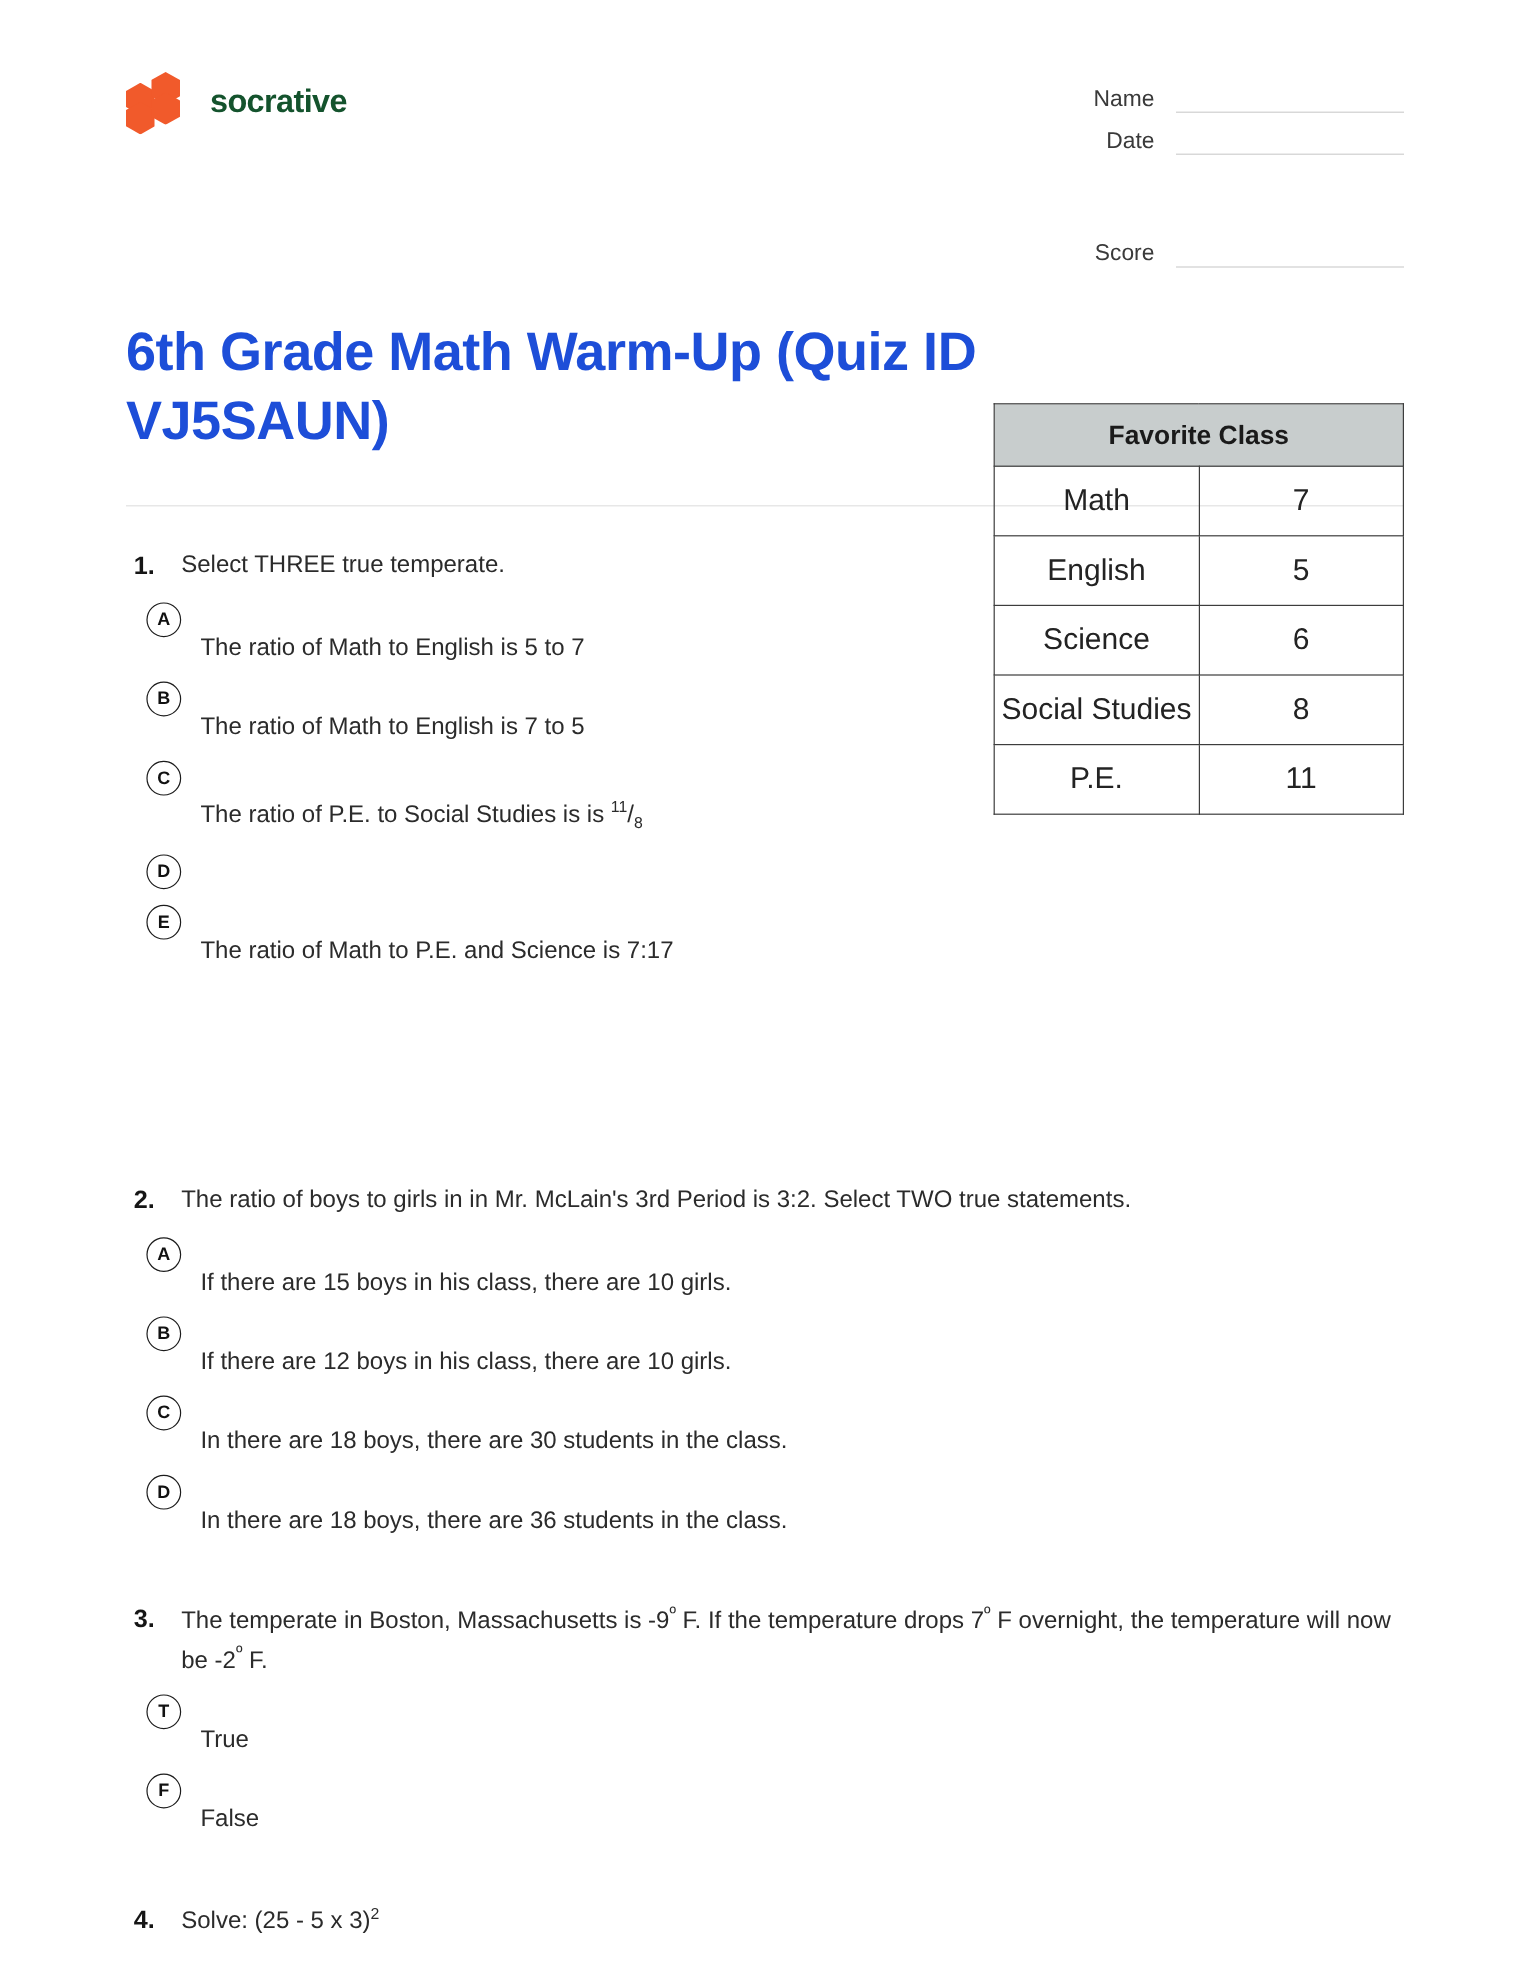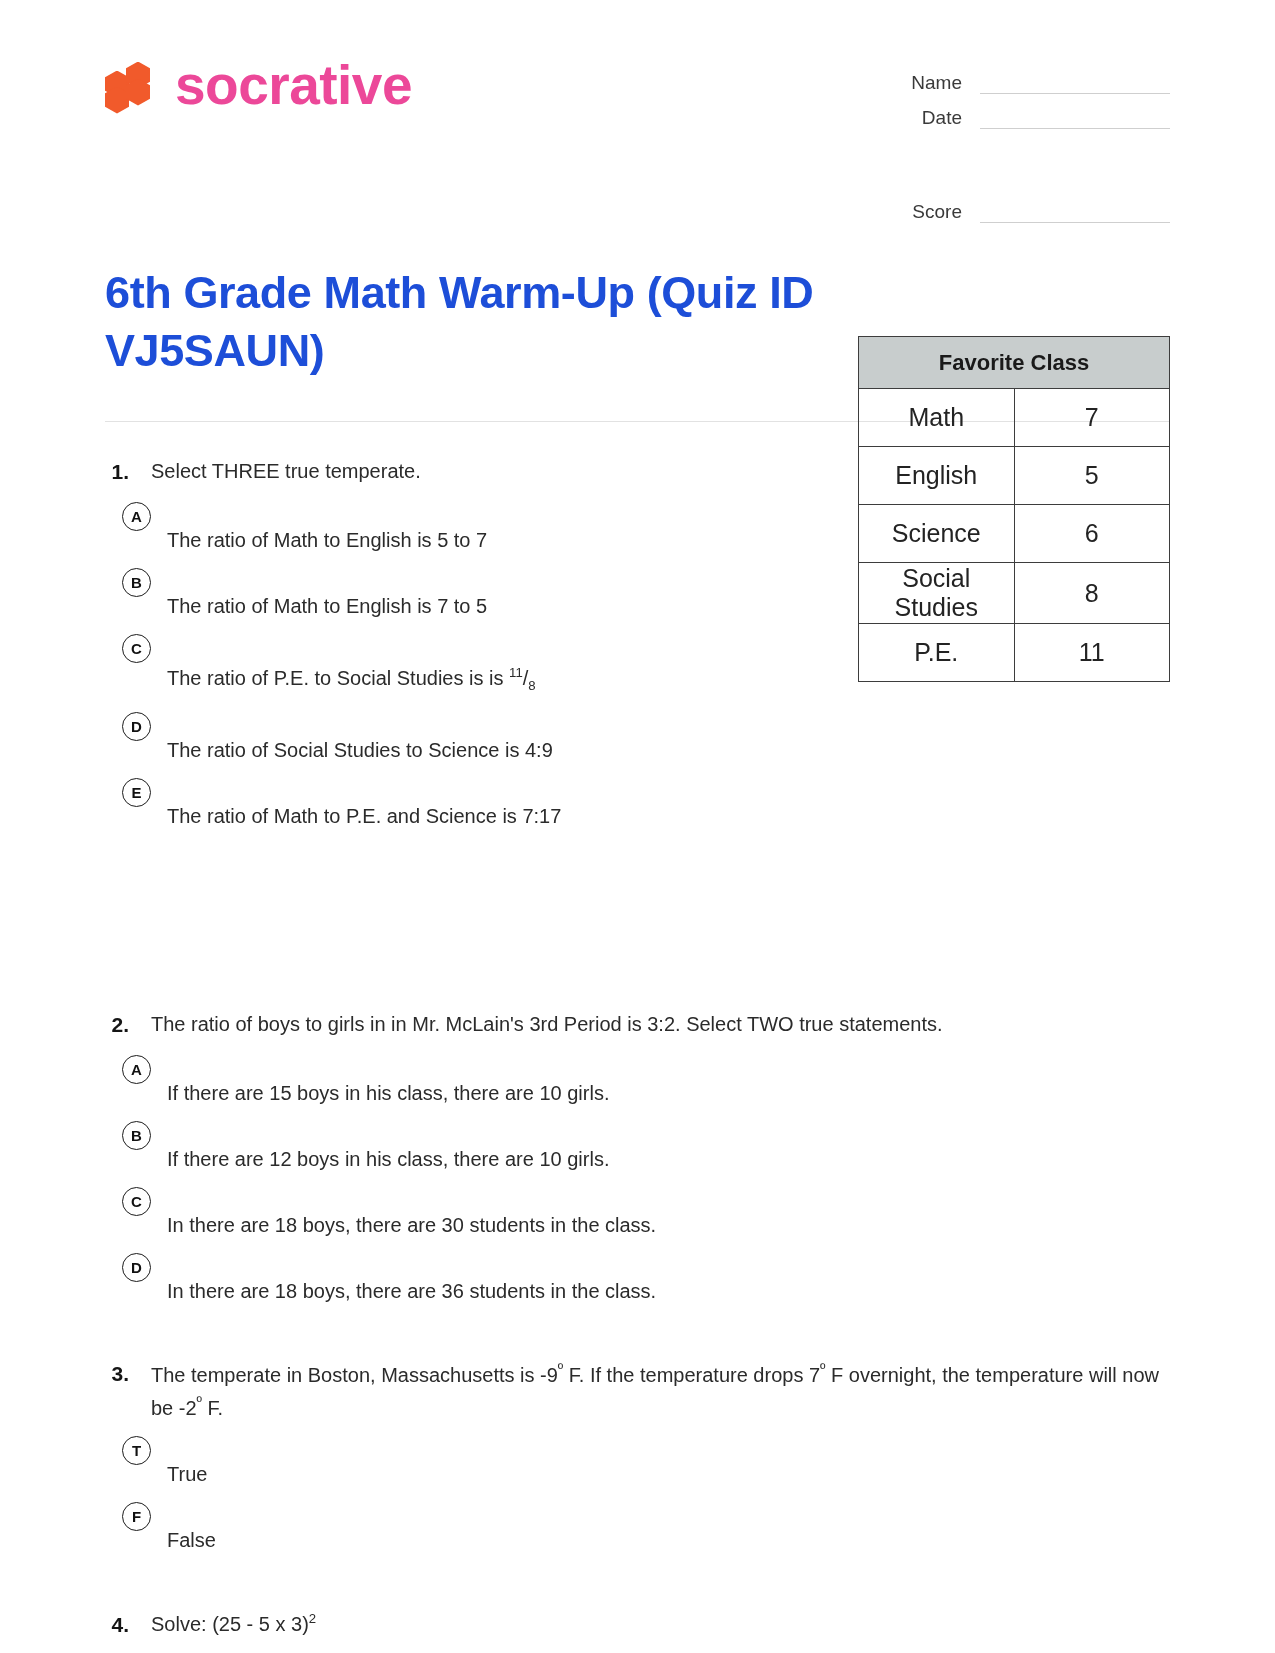--- a/index.html
+++ b/index.html
@@ -49,24 +49,24 @@
     height: 27px;
     background: #f15a2b;
     clip-path: polygon(50% 0%, 100% 25%, 100% 75%, 50% 100%, 0% 75%, 0% 25%);
   }
   .hex.h1 { left: 0px;  top: 11px; }
   .hex.h2 { left: 0px;  top: 27px; }
   .hex.h3 { left: 21px; top: 2px;  }
   .hex.h4 { left: 21px; top: 19px; }
 
   .brand-name {
-    font-size: 55px;
+    font-size: 27px;
     font-weight: 700;
     letter-spacing: -0.5px;
-    color: #ec4899;
+    color: #14532d;
     line-height: 1;
   }
 
   .meta {
     padding-top: 14px;
     width: 330px;
   }
   .meta-row {
     display: flex;
     align-items: flex-end;
@@ -160,21 +160,21 @@
   sup.frac-n { font-size: 0.66em; vertical-align: super; }
   sub.frac-d { font-size: 0.66em; vertical-align: sub; }
   sup.pow { font-size: 0.66em; vertical-align: super; }
   .deg { font-size: 0.74em; vertical-align: super; }
 
   
   .table-wrap {
     position: absolute;
     right: 105px;
     top: 336px;
-    width: 312px;
+    width: 342px;
   }
   table.fav {
     border-collapse: collapse;
     width: 100%;
     table-layout: fixed;
   }
   table.fav th, table.fav td {
     border: 1.6px solid #3d3d3d;
     text-align: center;
     font-size: 25px;
@@ -247,21 +247,20 @@
       <div class="opt-row">
         <div class="opt-bubble">B</div>
         <div class="opt-text">The ratio of Math to English is 7 to 5</div>
       </div>
       <div class="opt-row">
         <div class="opt-bubble">C</div>
         <div class="opt-text"><span>The ratio of P.E. to Social Studies is is </span><sup class="frac-n">11</sup>/<sub class="frac-d">8</sub></div>
       </div>
       <div class="opt-row">
         <div class="opt-bubble">D</div>
-        <div class="opt-text">The ratio of Social Studies to Science is 4:9</div>
       </div>
       <div class="opt-row">
         <div class="opt-bubble">E</div>
         <div class="opt-text">The ratio of Math to P.E. and Science is 7:17</div>
       </div>
     </div>
 
     <div class="spacer-q2"></div>
 
     <div class="question-block">

